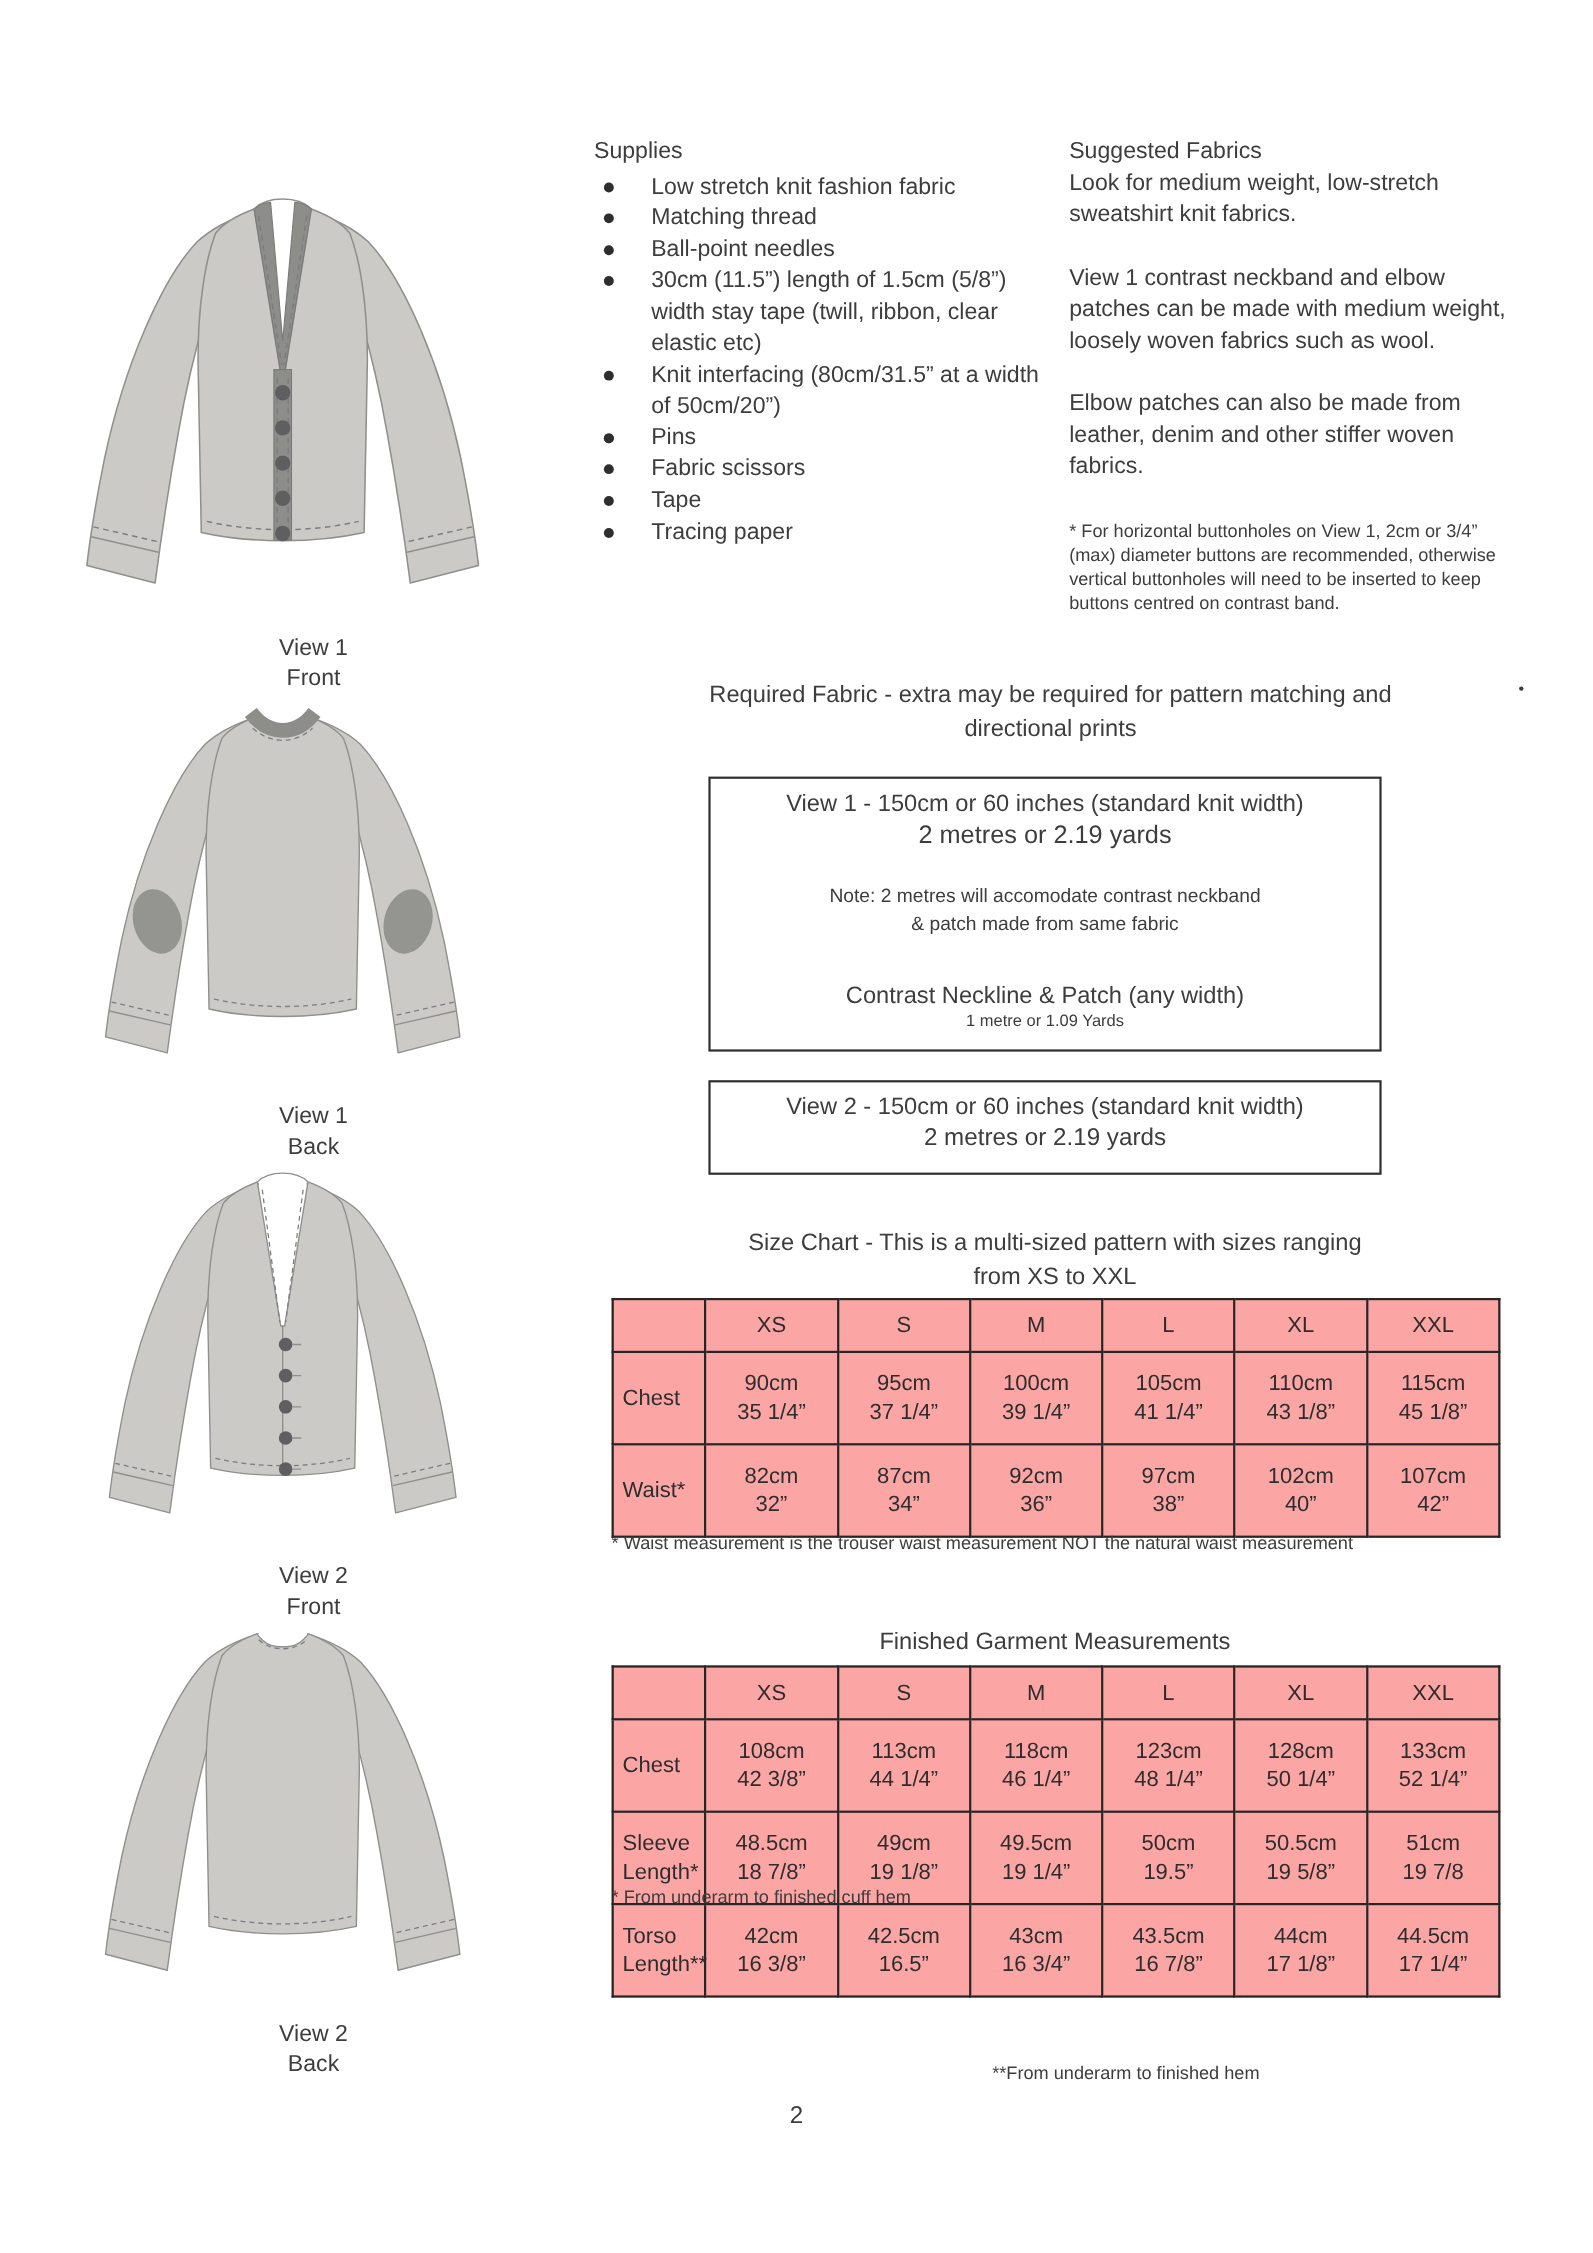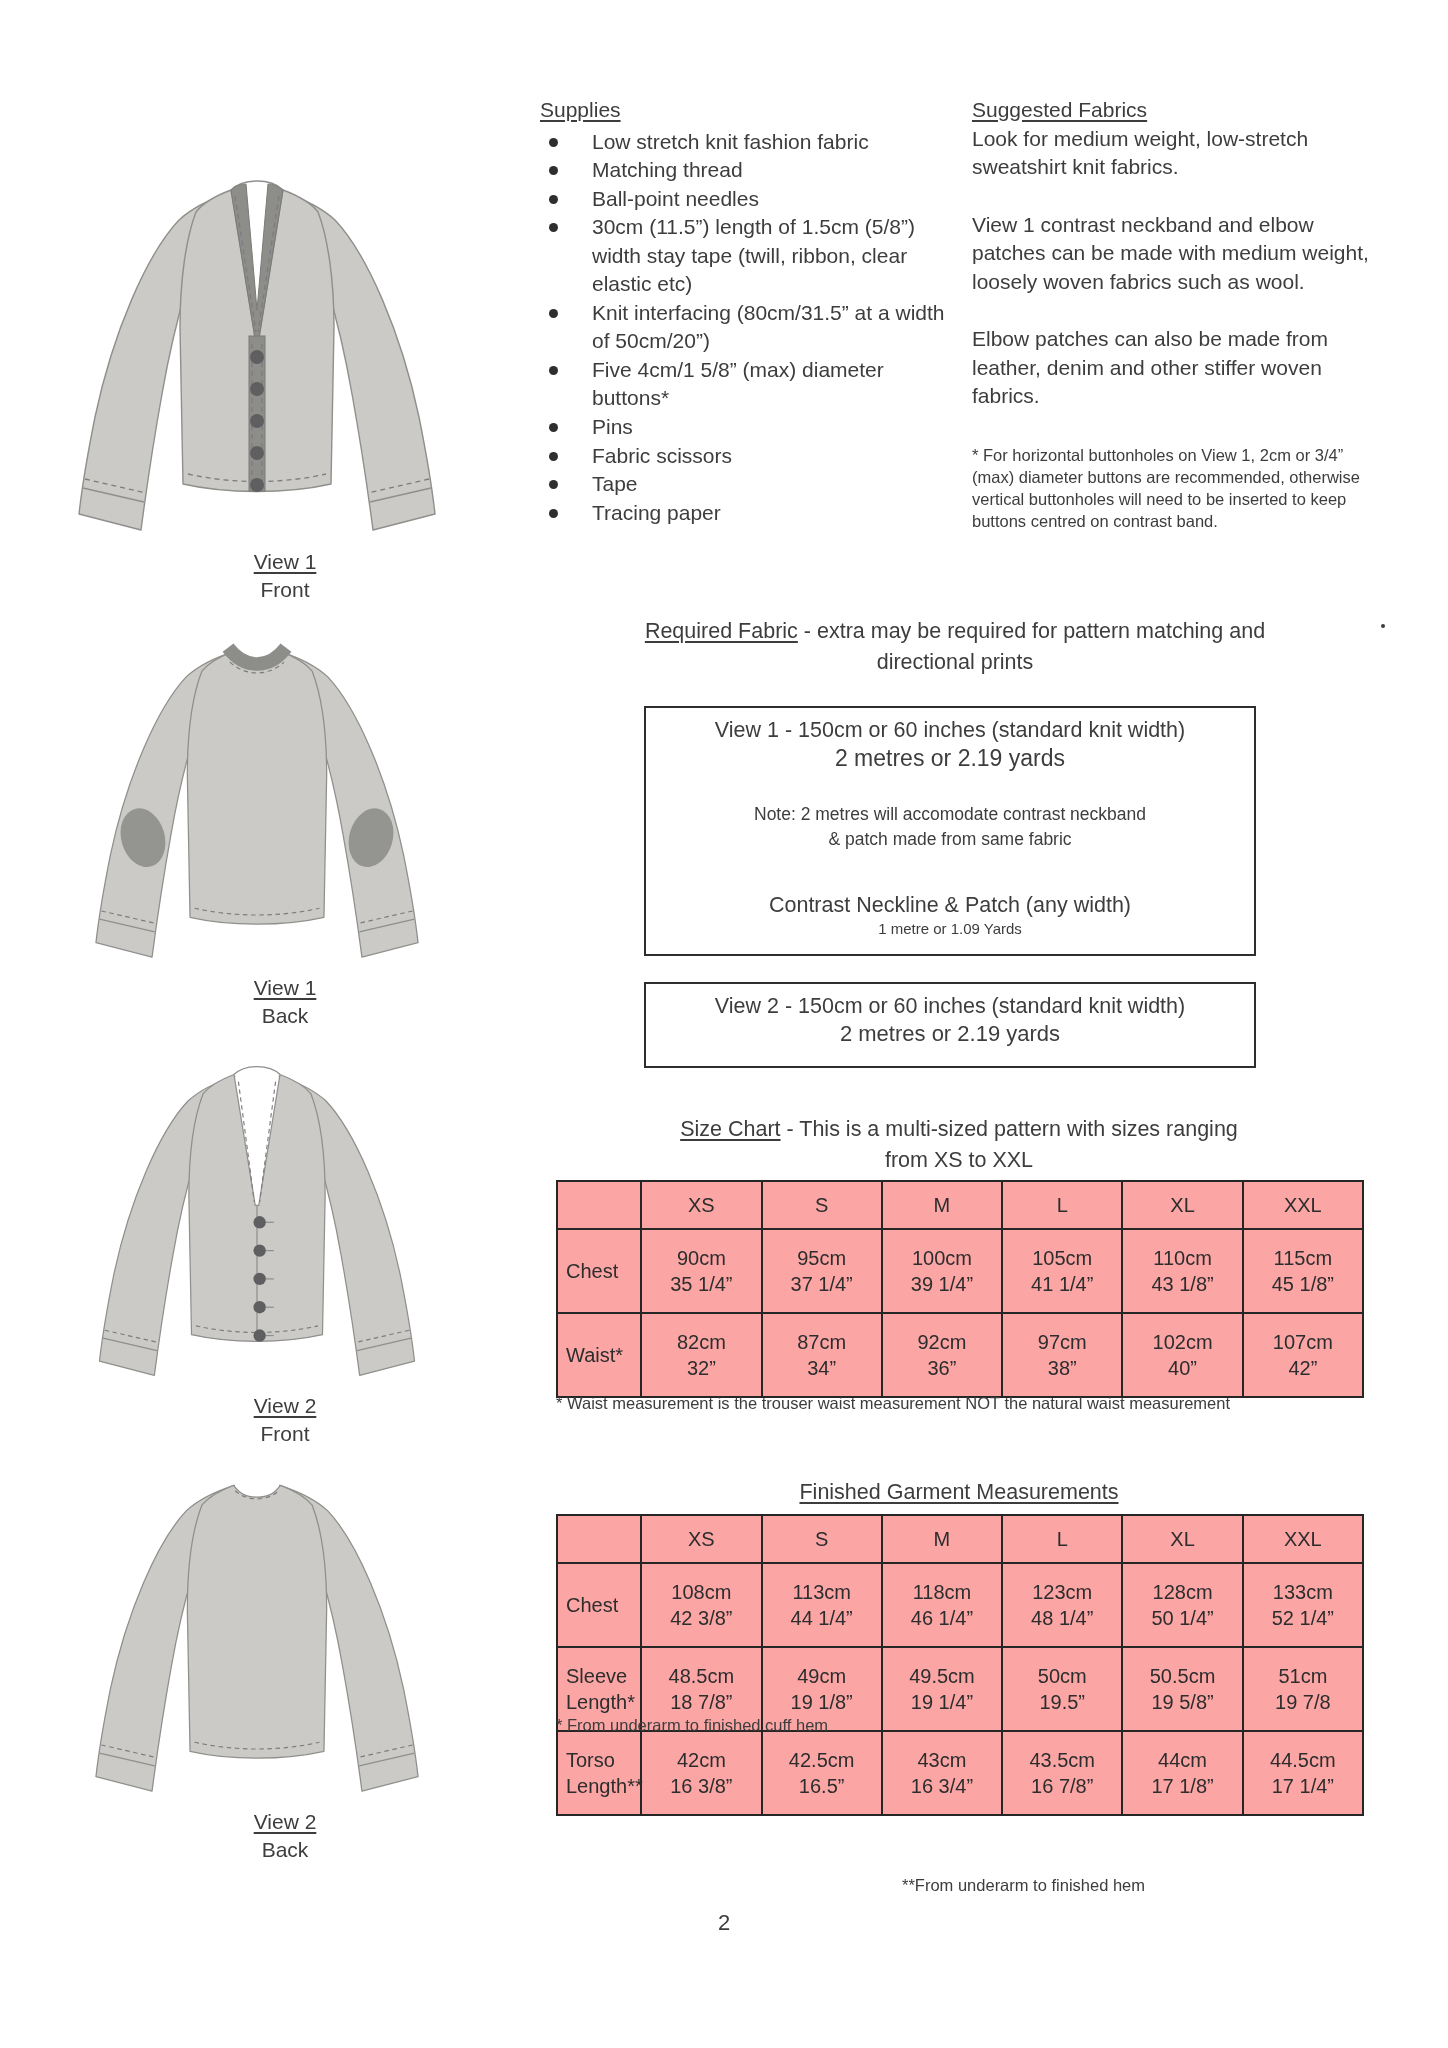--- a/index.html
+++ b/index.html
@@ -1,20 +1,20 @@
 <!DOCTYPE html>
 <html><head>
 <meta charset="utf-8">
 <style>
   html,body { margin:0; padding:0; background:#ffffff; }
   .page {
     position:relative; width:1448px; height:2048px; background:#ffffff;
     font-family:"Liberation Sans", sans-serif; color:#3d3d3d; overflow:hidden;
   }
-  .u { text-decoration:underline; text-underline-offset:3px; }
+  .u { text-underline-offset:3px;margin-top:28px; }
 
   
   .garm  { fill:#cbcac7; stroke:#8f8f8c; stroke-width:1.4; stroke-linejoin:round; }
   .ln    { stroke:#8f8f8c; stroke-width:1.4; fill:none; }
   .dash  { stroke:#7c7c80; stroke-width:1.3; fill:none; stroke-dasharray:5 4; }
   .band  { fill:#8d8d8a; stroke:#7a7a77; stroke-width:1; }
   .bandln{ stroke:#8d8d8a; stroke-width:15; fill:none; }
   .btn   { fill:#5f5f61; }
   .patch { fill:#949490; }
 
@@ -167,21 +167,21 @@
   </div>
 
   <div class="supplies">
     <div class="u">Supplies</div>
     <ul>
       <li><span class="dot"></span><span>Low stretch knit fashion fabric</span></li>
       <li><span class="dot"></span><span>Matching thread</span></li>
       <li><span class="dot"></span><span>Ball-point needles</span></li>
       <li><span class="dot"></span><span>30cm (11.5”) length of 1.5cm (5/8”) width stay tape (twill, ribbon, clear elastic etc)</span></li>
       <li><span class="dot"></span><span>Knit interfacing (80cm/31.5” at a width of 50cm/20”)</span></li>
-      <li><span class="dot"></span><span>Five 4cm/1 5/8” (max) diameter buttons*</span></li>
+      <li><span class="dot"></span></li>
       <li><span class="dot"></span><span>Pins</span></li>
       <li><span class="dot"></span><span>Fabric scissors</span></li>
       <li><span class="dot"></span><span>Tape</span></li>
       <li><span class="dot"></span><span>Tracing paper</span></li>
     </ul>
   </div>
 
   <div class="suggested">
     <div class="u">Suggested Fabrics</div>
     <p>Look for medium weight, low-stretch sweatshirt knit fabrics.</p>

